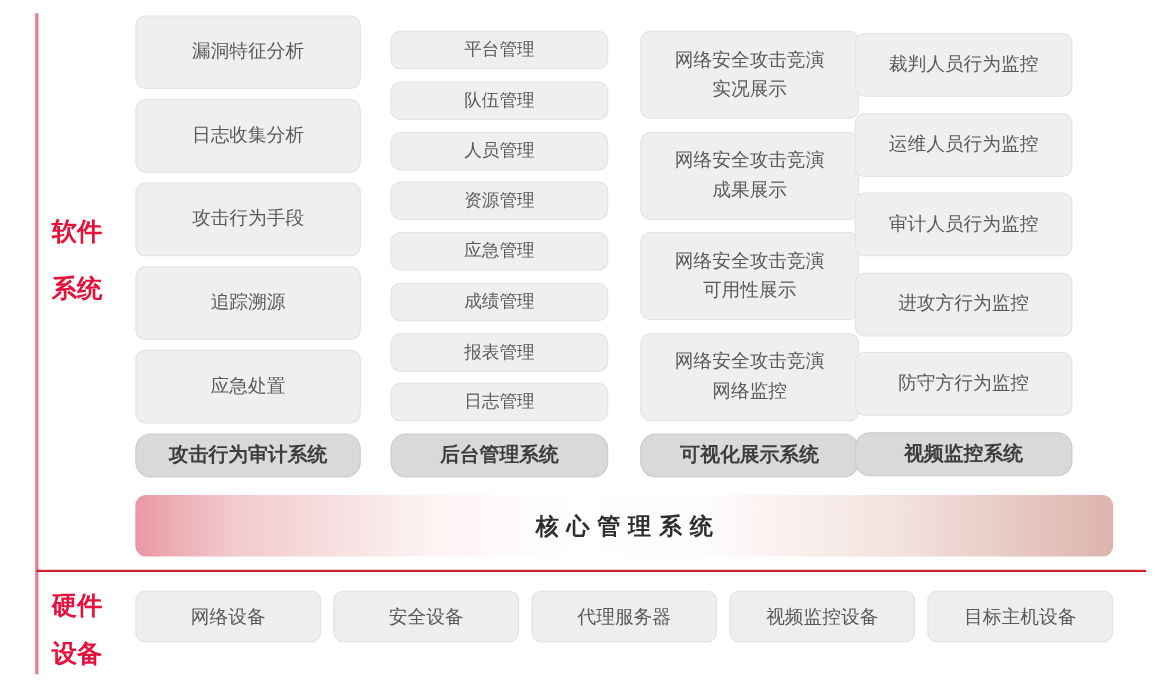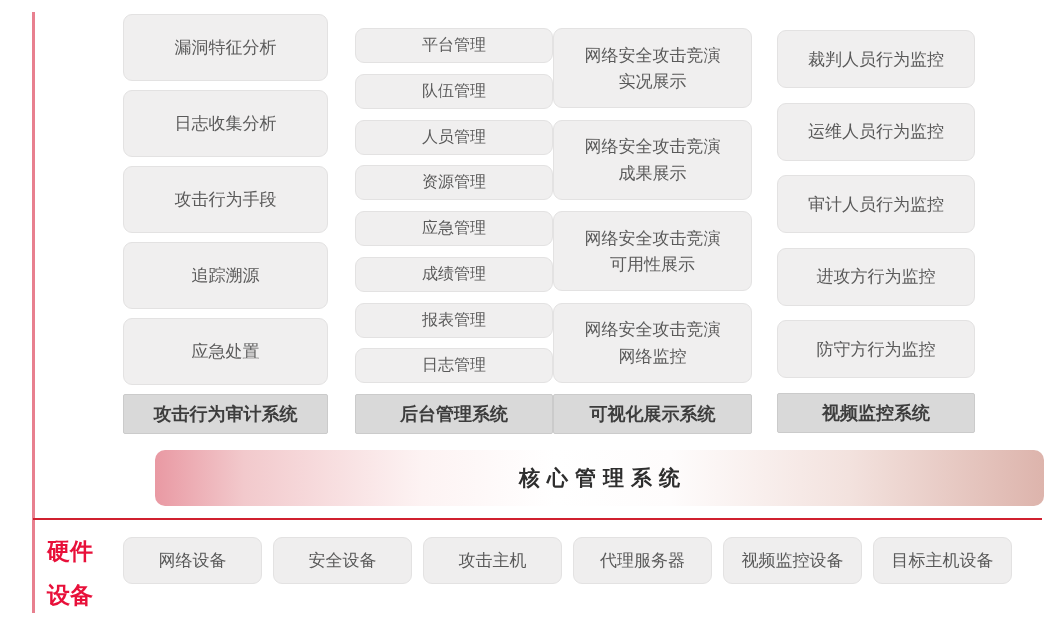--- a/index.html
+++ b/index.html
@@ -12,60 +12,64 @@
   .side-label{position:absolute;left:47px;color:#e8103a;font-weight:bold;font-size:23px;line-height:27px;}
   .side-label .ln{display:block;}
   #software-label{top:198px;}
   #software-label .ln{margin-bottom:25px;}
   #hardware-label{top:538px;}
   #hardware-label .ln{margin-bottom:17px;}
 
   .col{position:absolute;display:flex;flex-direction:column;box-sizing:border-box;}
   #col-1{left:123px;top:14px;width:205px;height:320px;gap:9px;}
   #col-2{left:355px;top:28px;width:198px;height:406px;gap:10.5px;justify-content:space-between;}
-  #col-3{left:553px;top:28px;width:199px;height:406px;gap:11.5px;}
+  #col-3{left:582px;top:28px;width:199px;height:406px;gap:11.5px;}
   #col-4{left:777px;top:30px;width:198px;height:404px;gap:14.5px;}
 
   .box{
     background:#f0efef;border:1px solid #e3e2e2;border-radius:9px;
     display:flex;align-items:center;justify-content:center;
     color:#5a5a5a;font-size:17px;box-sizing:border-box;
     text-align:center;white-space:pre-line;line-height:1.55;flex:none;
   }
   .h67{height:67px;}
   .h35{height:35px;font-size:16px;}
   .h80{height:80px;}
   .h58{height:58px;}
   .header-box{
-    height:40px;background:#d9d9d9;border-color:#cbcbcb;border-radius:2px;
+    height:40px;background:#d9d9d9;border-color:#cbcbcb;border-radius:14px;
     font-weight:bold;color:#3d3d3d;font-size:18px;
   }
 
   #core-bar{
     position:absolute;left:123px;top:450px;width:889px;height:56px;border-radius:10px;
     background:linear-gradient(90deg,#e999a3 0%,#f2c9cc 10%,#fdf3f3 30%,#ffffff 45%,#fefcfc 58%,#f3e2de 78%,#ddb4ac 100%);
     display:flex;align-items:center;justify-content:center;
-    font-weight:bold;font-size:21px;letter-spacing:7px;text-indent:7px;color:#2e2e2e;margin-left:32px;
+    font-weight:bold;font-size:21px;letter-spacing:7px;text-indent:7px;color:#2e2e2e;
   }
 
   #hw-row{position:absolute;left:123px;top:537px;width:889px;height:47px;display:flex;gap:11px;}
   .hw-box{
     flex:1;background:#efeeee;border:1px solid #e3e2e2;border-radius:9px;
     display:flex;align-items:center;justify-content:center;
     font-size:17px;color:#595959;box-sizing:border-box;
   }
 </style>
 </head>
 <body>
 
 <div class="canvas">
 
   <div class="vline"></div>
   <div class="hline"></div>
 
+  <div class="side-label" id="software-label">
+    <span class="ln">软件</span>
+    <span class="ln">系统</span>
+  </div>
 
   <div class="side-label" id="hardware-label">
     <span class="ln">硬件</span>
     <span class="ln">设备</span>
   </div>
 
   <div class="col" id="col-1">
     <div class="box h67">漏洞特征分析</div>
     <div class="box h67">日志收集分析</div>
     <div class="box h67">攻击行为手段</div>
@@ -105,19 +109,18 @@
     <div class="box h58">进攻方行为监控</div>
     <div class="box h58">防守方行为监控</div>
     <div class="box header-box">视频监控系统</div>
   </div>
 
   <div id="core-bar">核心管理系统</div>
 
   <div id="hw-row">
     <div class="hw-box">网络设备</div>
     <div class="hw-box">安全设备</div>
-    <div class="hw-box">攻击主机</div>
     <div class="hw-box">代理服务器</div>
     <div class="hw-box">视频监控设备</div>
     <div class="hw-box">目标主机设备</div>
   </div>
 
 </div>
 
 </body></html>

